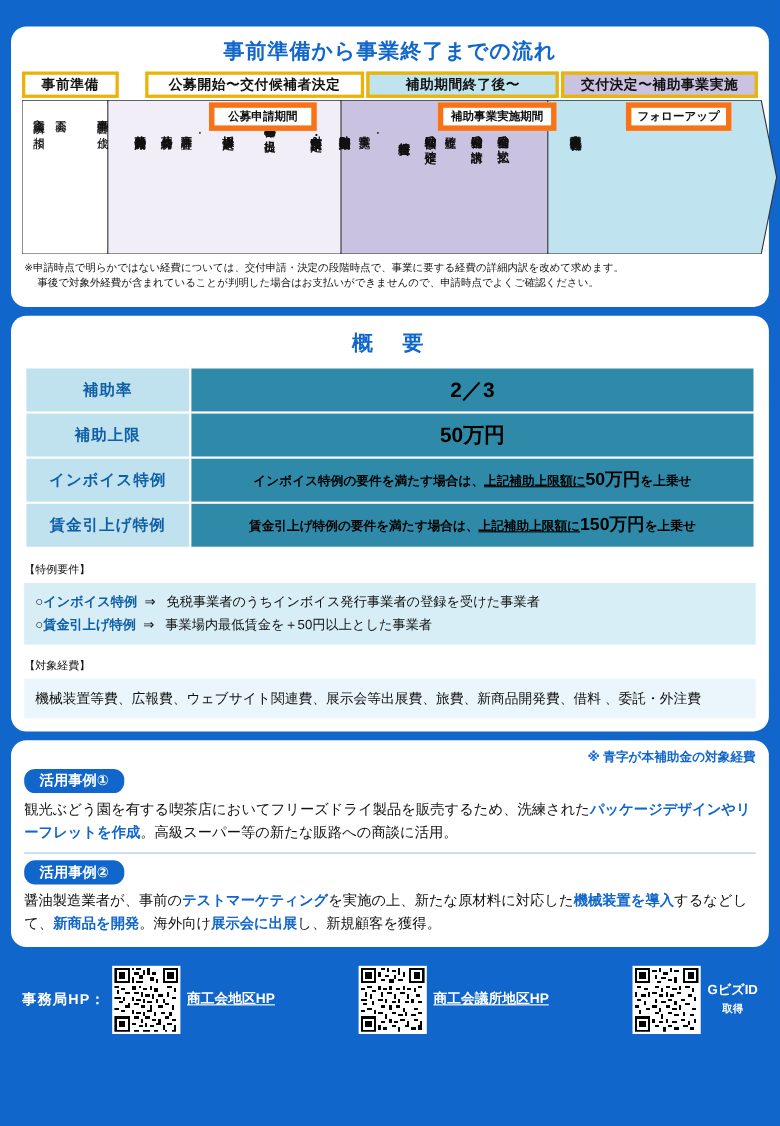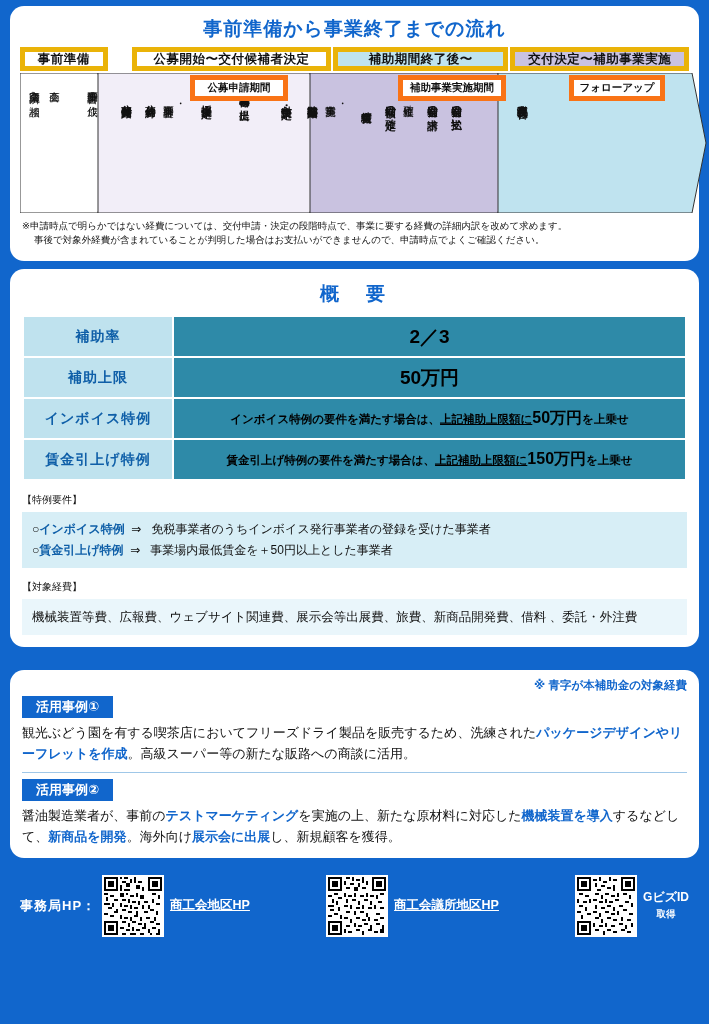--- a/index.html
+++ b/index.html
@@ -4,40 +4,40 @@
 <style>
   * { box-sizing: border-box; margin: 0; padding: 0; }
   body {
     width: 709px; height: 1024px;
     background: #1166cc;
     font-family: "Liberation Sans", "DejaVu Sans", sans-serif;
     color: #111;
     overflow: hidden;
     position: relative;
   }
-  .page { width: 709px; height: 768px; position: relative; padding: 6px 10px; }
+  .page { width: 709px; height: 768px; position: relative; padding: 24px 10px; }
 
   
   .card {
     background: #ffffff;
     border-radius: 14px;
     position: relative;
   }
   .sec1 { height: 255px; padding: 6px 8px 4px; }
   .sec1 h1 {
     text-align: center;
     color: #1166cc;
     font-size: 19px;
     font-weight: bold;
     letter-spacing: 1px;
     margin: 4px 0 5px;
   }
   .flow-head { display: flex; height: 24px; gap: 2px; padding: 0 2px; }
   .fh {
-    border: 5px solid #eab308;
+    border: 3px solid #eab308;
     background: #fff;
     font-size: 12.5px;
     font-weight: bold;
     display: flex; align-items: center; justify-content: center;
     letter-spacing: 0.5px;
   }
   .fh.a { width: 92px; }
   .fh.b { width: 210px; margin-left: 22px; }
   .fh.c { width: 188px; background: #c9c2e0; }
   .fh.d { width: 184px; background: #bfe3ef; }
@@ -114,29 +114,29 @@
   }
   .tokurei b { color: #0f5fa8; }
   .keihi {
     background: #eaf6fb;
     padding: 8px 10px;
     font-size: 12.5px;
     line-height: 1.6;
   }
 
   
-  .sec3 { margin-top: 23px; padding: 8px 12px 10px; }
+  .sec3 { margin-top: 8px; padding: 8px 12px 10px; }
   .aoji { text-align: right; color: #1166cc; font-size: 11.5px; font-weight: bold; }
   .tag {
     display: inline-block;
     background: #1166cc;
     color: #fff;
     font-weight: bold;
     font-size: 13px;
-    border-radius: 0;
+    border-radius: 10px;
     padding: 2px 14px;
     margin: 3px 0 4px;
   }
   .case-txt { font-size: 13px; line-height: 1.65; }
   .case-txt b { color: #1166cc; }
   hr.div { border: none; border-top: 1px solid #9fc7e8; margin: 7px 0 3px; }
 
   
   .footer {
     margin-top: 8px;

